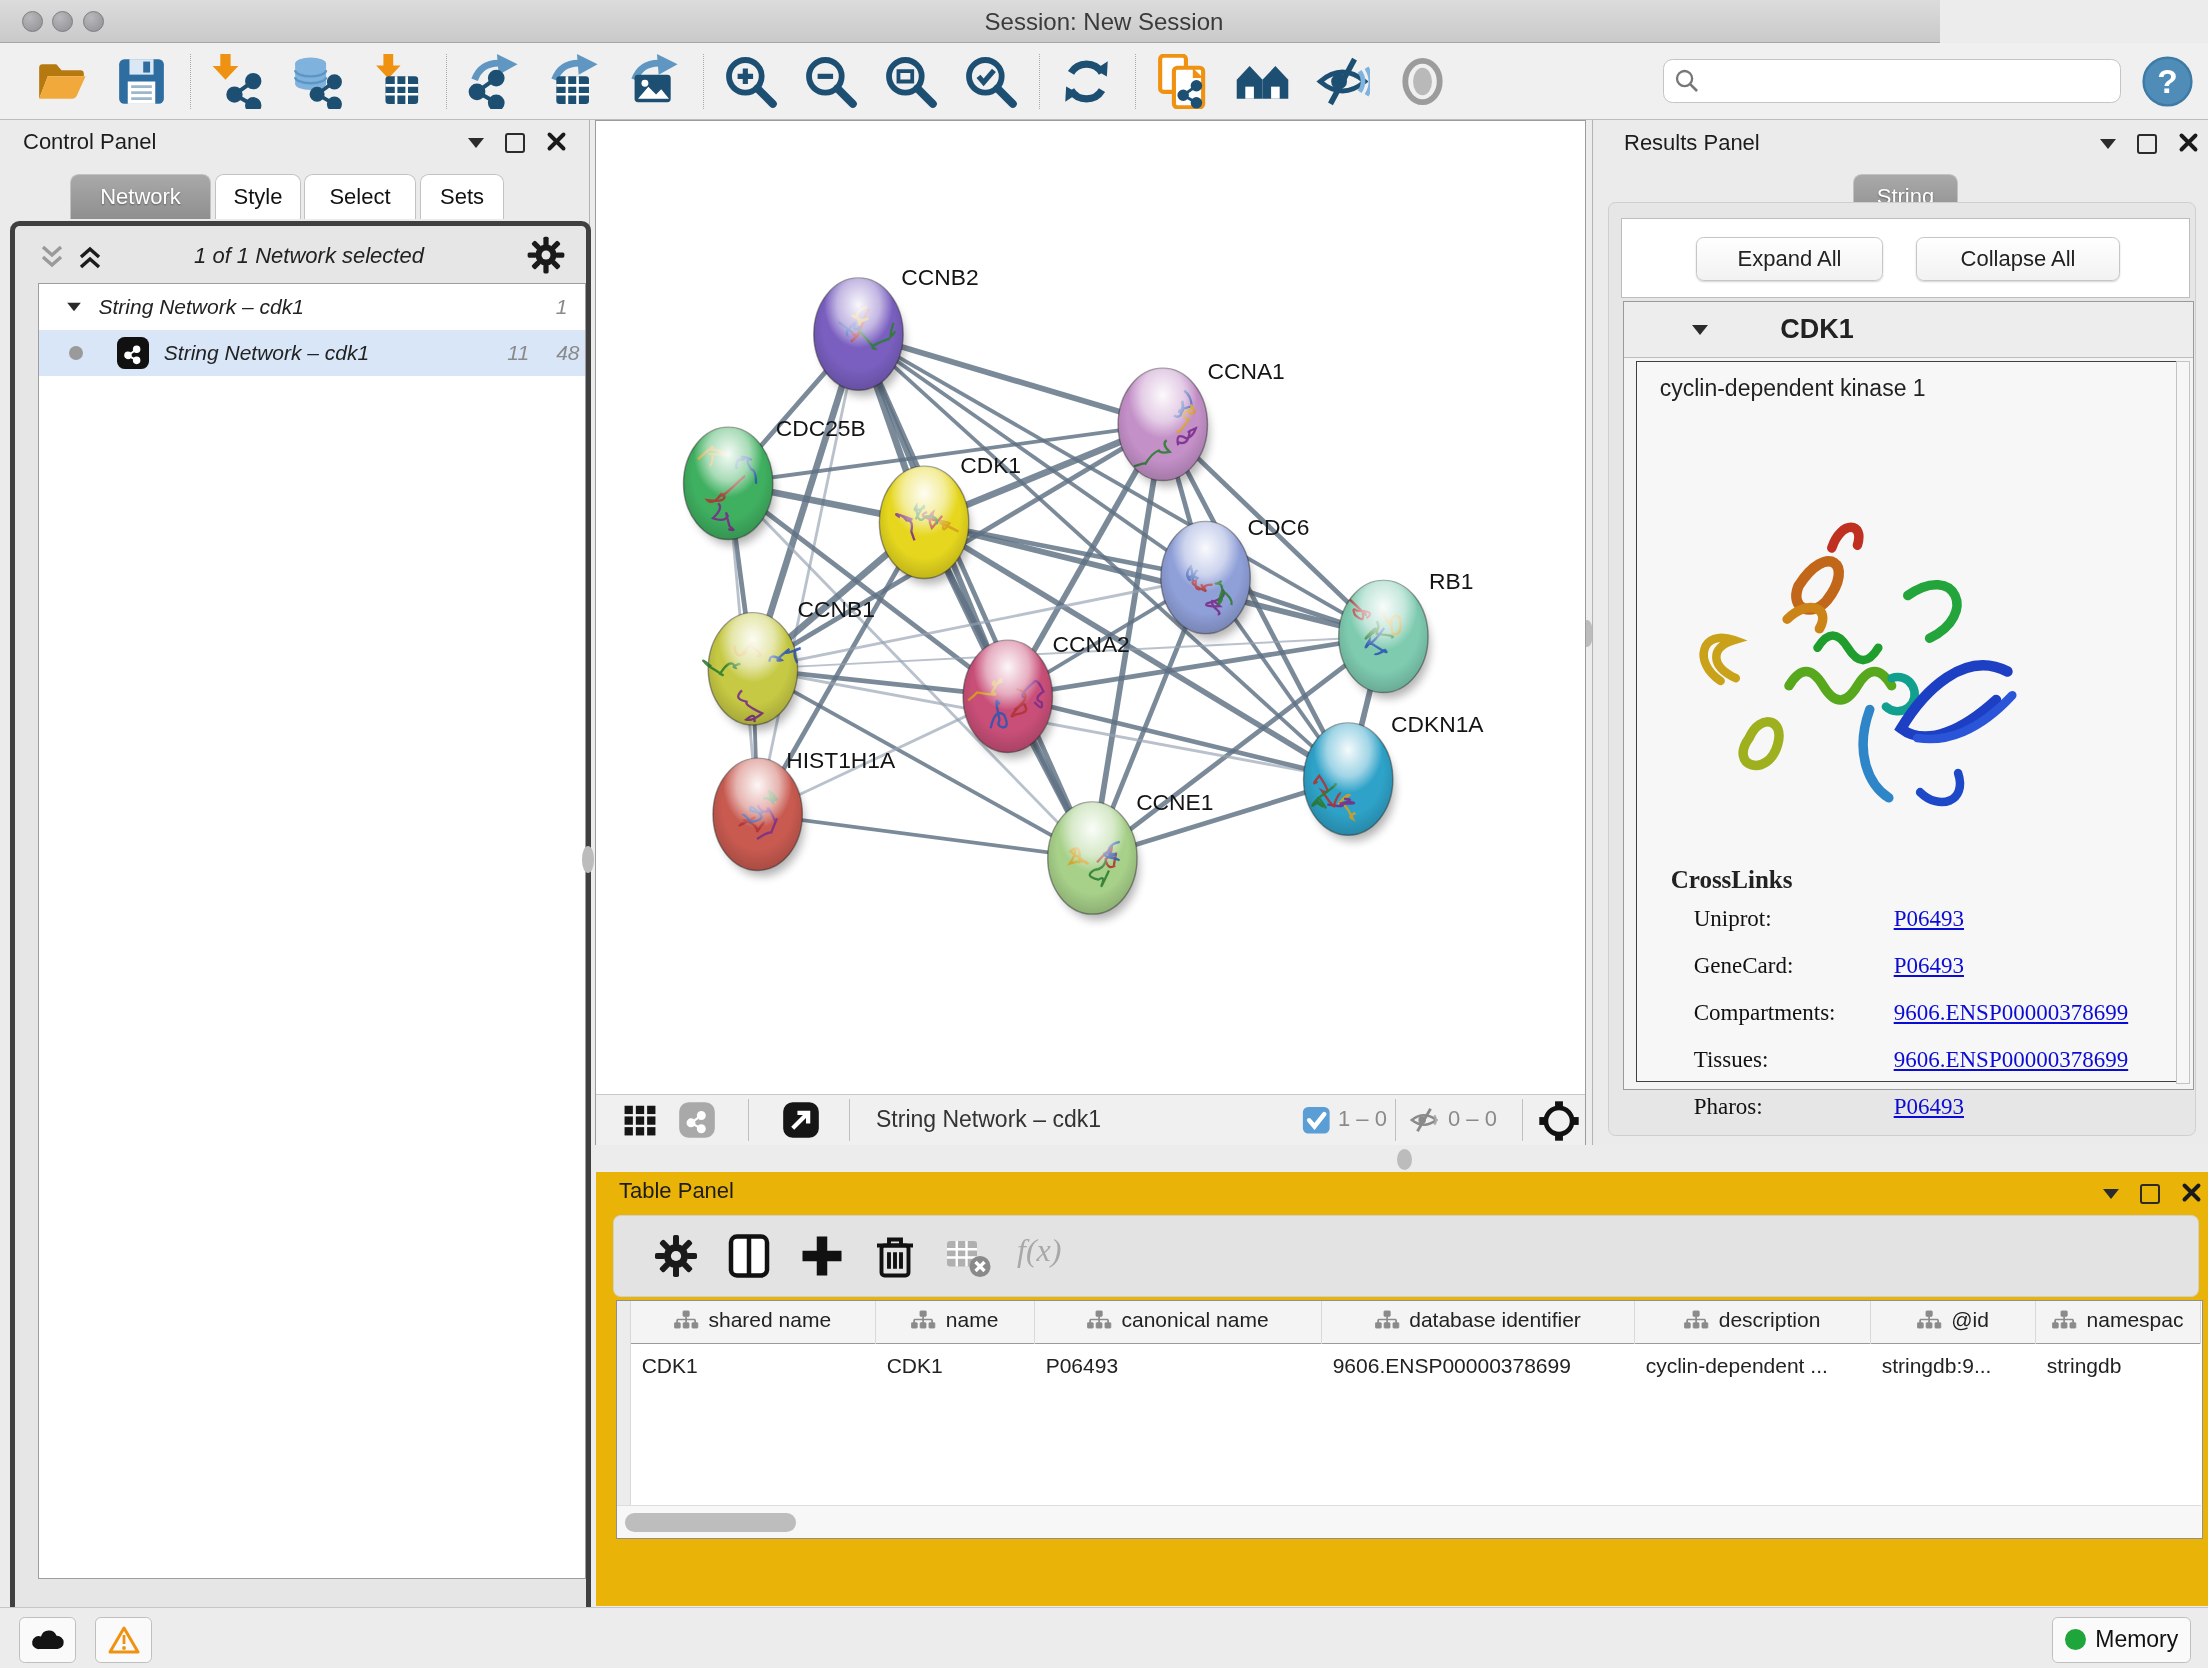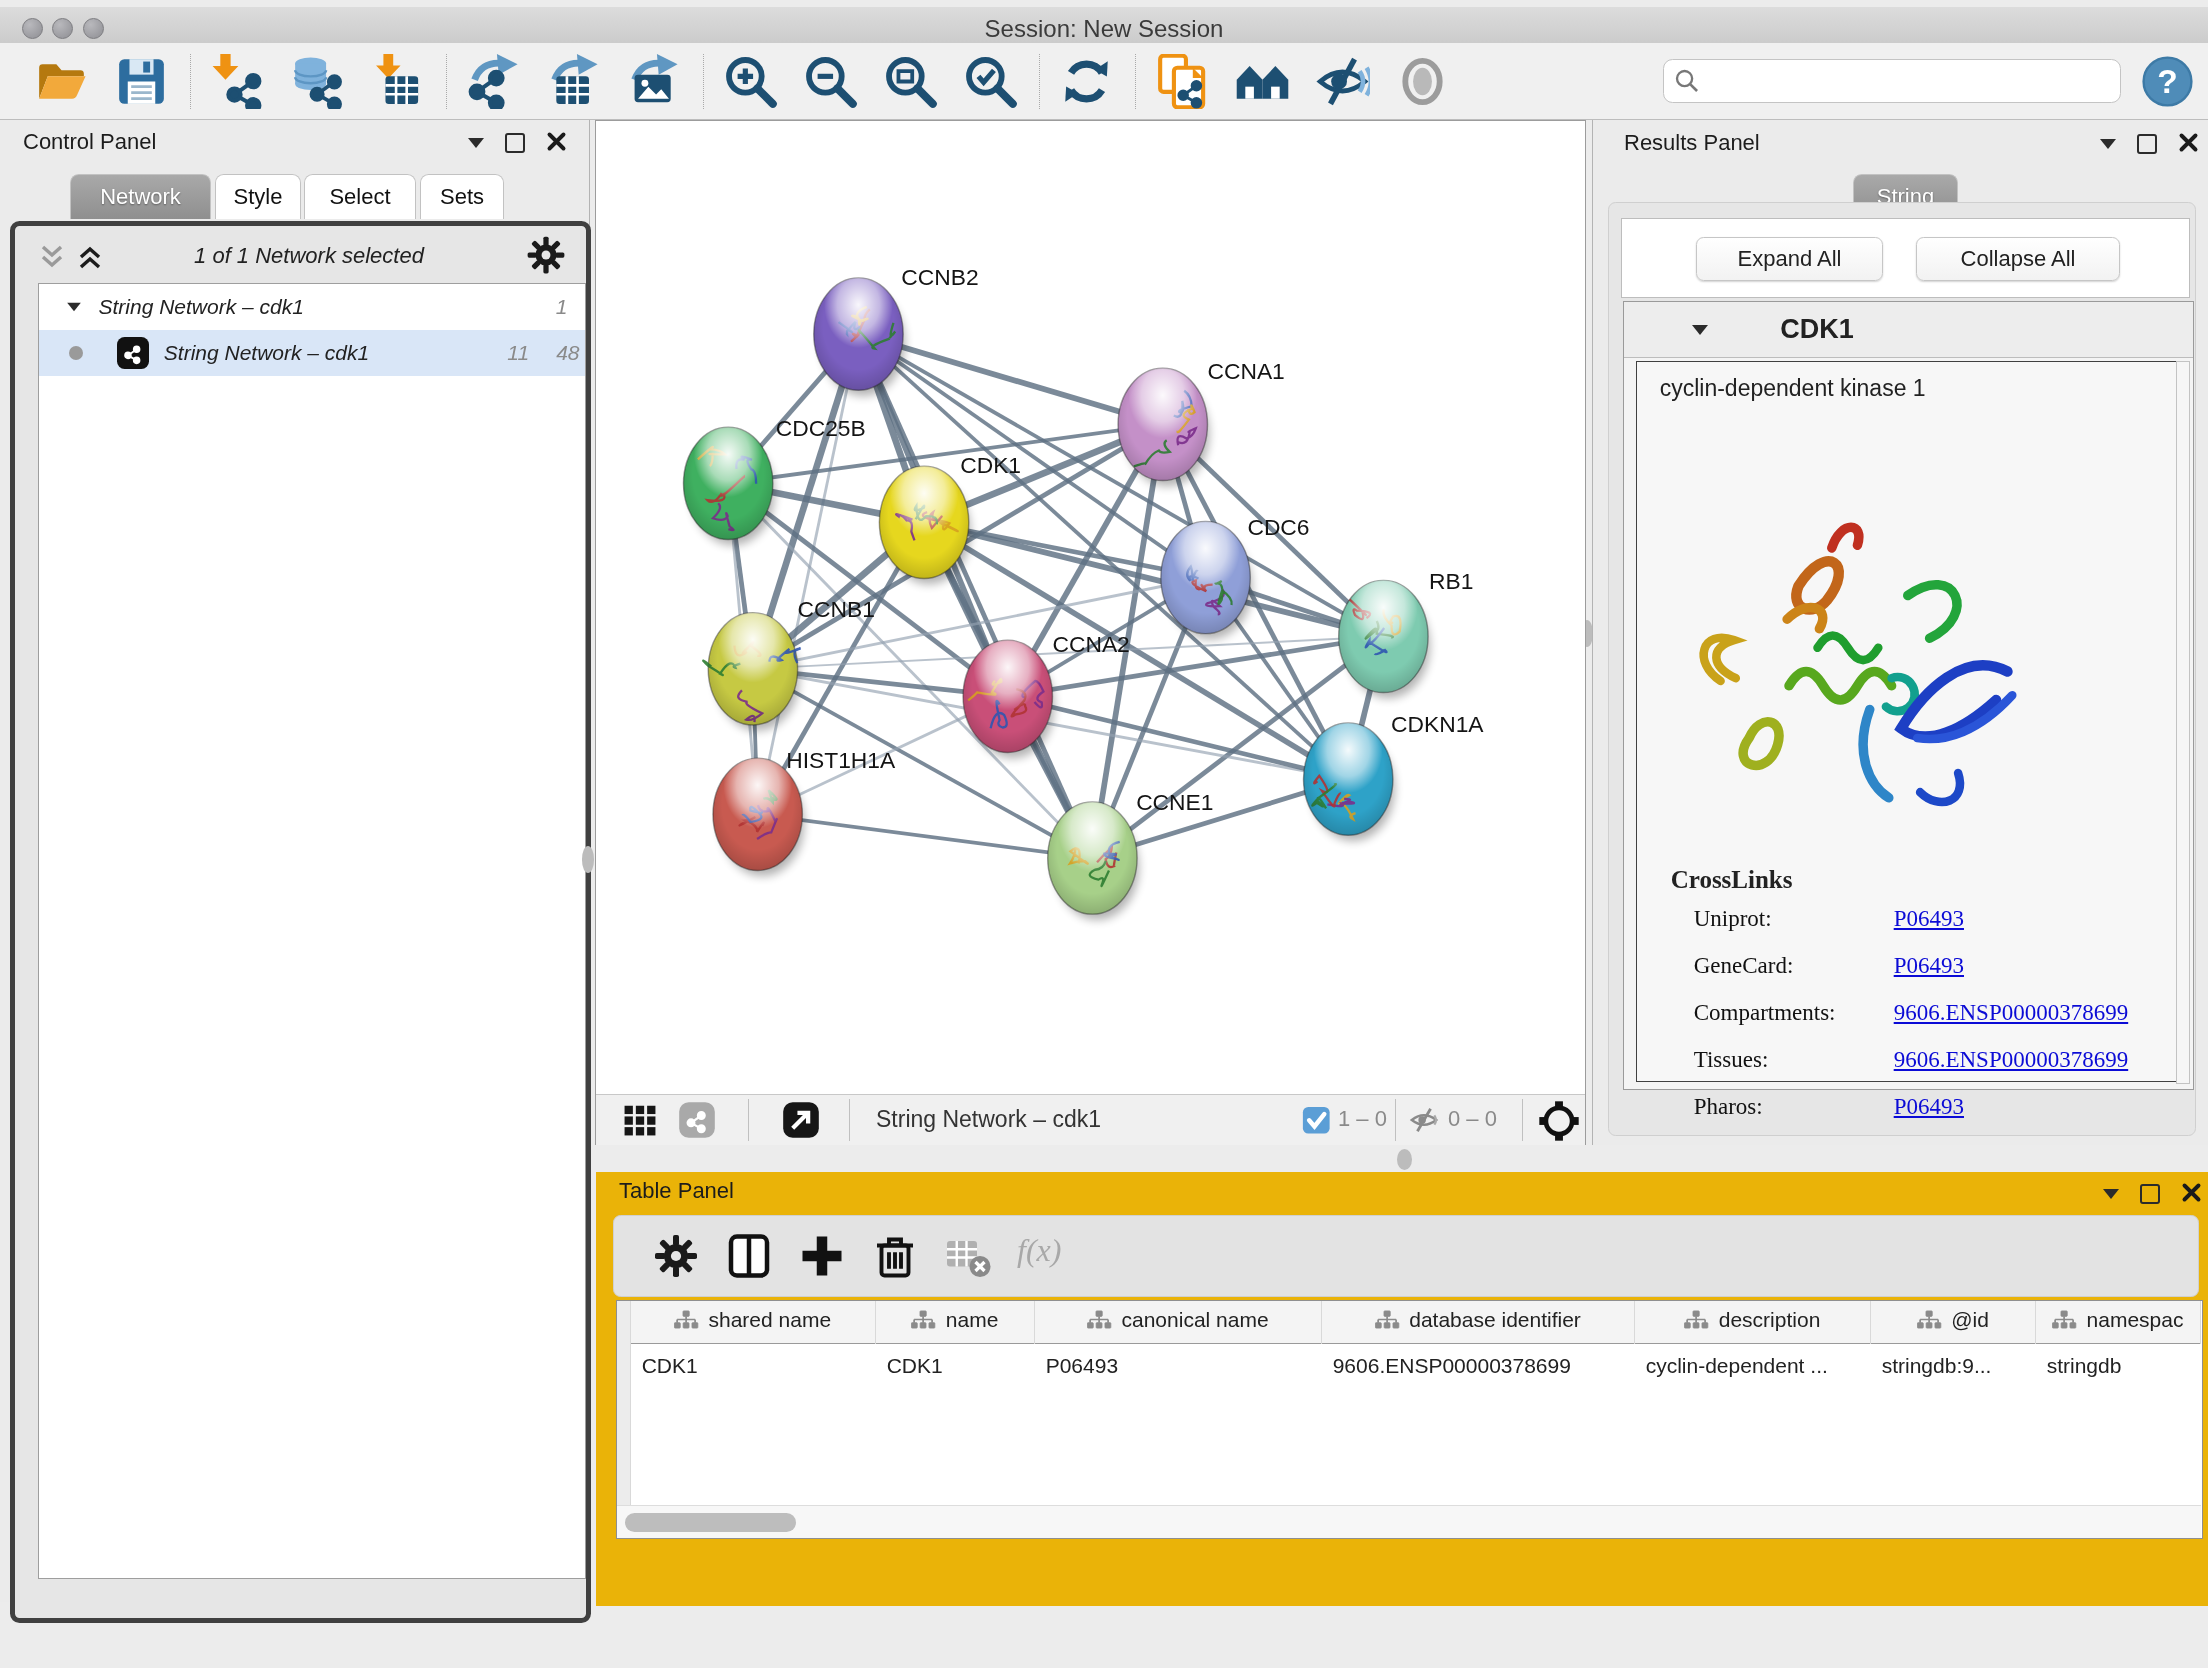--- a/index.html
+++ b/index.html
@@ -1,21 +1,21 @@
 <!DOCTYPE html>
 <html style="font-size:15px"><head>
 <meta charset="utf-8">
 <style>
   html,body{margin:0;padding:0;background:#ececec;}
   .app{position:relative;width:2208px;height:1668px;overflow:hidden;
        font-family:"Liberation Sans","DejaVu Sans",sans-serif;color:#222;
        background:#ececec;}
   .abs{position:absolute;}
   
-  .titlebar{left:0;top:7px;width:2208px;height:42px;
+  .titlebar{left:0;top:0;width:1940px;height:42px;
     background:linear-gradient(#dcdcdc,#c9c9c9);border-bottom:1px solid #a6a6a6;}
   .tdot{top:11.4px;width:19px;height:19px;border-radius:50%;
     background:radial-gradient(circle at 35% 30%,#b9b9bd,#8e8e93);
     border:1px solid #7c7c80;}
   .wintitle{left:0;top:7.6px;width:2208px;text-align:center;font-size:24px;
     color:#3b3b3b;font-weight:500;}
   
   .toolbar{left:0;top:43px;width:2208px;height:77px;background:#f0f0f0;
     border-bottom:1px solid #bdbdbd;display:flex;align-items:center;
     box-sizing:border-box;padding-left:34px;}
@@ -812,15 +812,33 @@
               <td>stringdb</td>
             </tr>
           </tbody>
         </table>
       <div class="abs hscroll">
         <div class="abs hthumb"></div>
       </div>
     </div>
   </div>
 
+  <div class="abs statusbar">
+    <div class="abs sbtn" style="left:19px;width:55px">
+      <svg width="36" height="28.5" viewBox="0 0 32 26">
+        <path d="M8 22 a6 6 0 1 1 1.6-11.6 a7.5 7.5 0 0 1 14.2-.6 a5.2 5.2 0 0 1 .8 12.2z" fill="#141414"></path>
+        </svg>
+    </div>
+    <div class="abs sbtn" style="left:95px;width:55px">
+      <svg width="32" height="30" viewBox="0 0 32 30">
+        <path d="M16 3 L30 27 H2 Z" fill="none" stroke="#ef9212" stroke-width="3" stroke-linejoin="round"></path>
+        <rect x="14.6" y="10" width="2.8" height="9" fill="#ef9212"></rect>
+        <circle cx="16" cy="23" r="1.9" fill="#ef9212"></circle>
+        </svg>
+    </div>
+    <div class="abs sbtn" style="left:2052px;width:137px">
+      <span style="width:21px;height:21px;border-radius:50%;background:#1ea53c;margin-right:9.5px"></span>
+      <span style="font-size:23px;color:#111">Memory</span>
+    </div>
+  </div>
 
 </div>
 
 
 </body></html>

